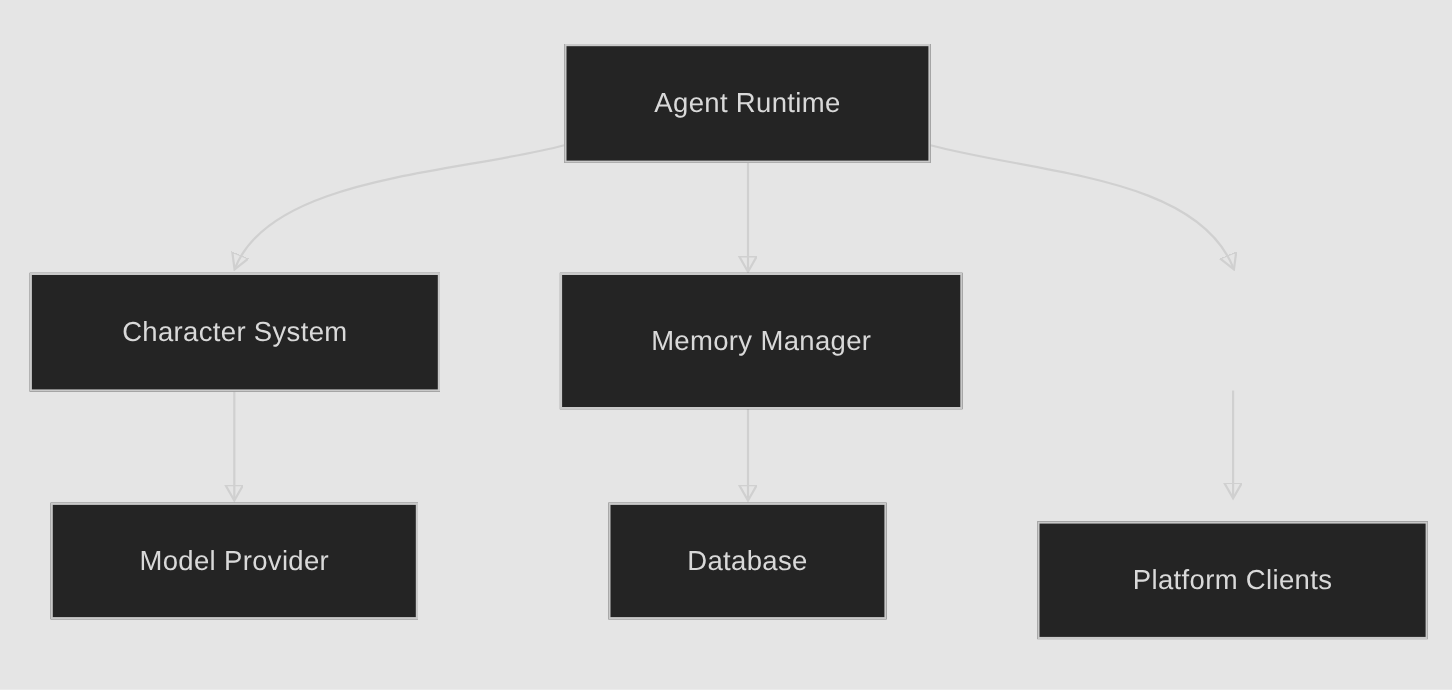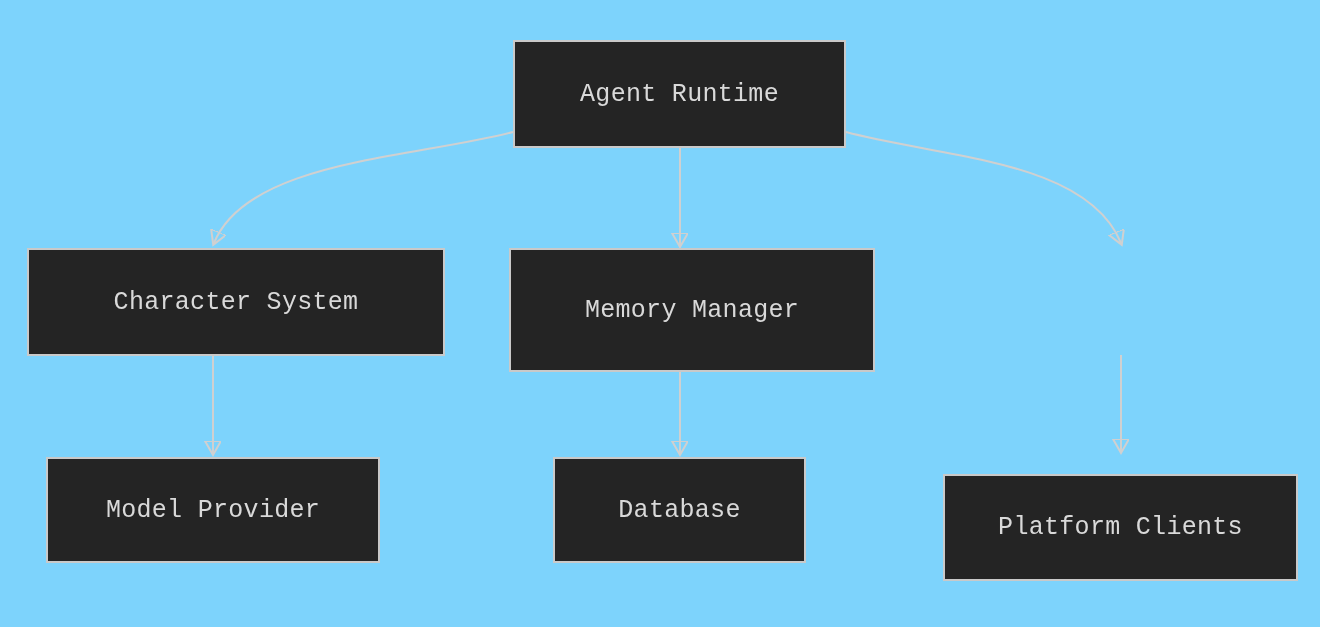--- a/index.html
+++ b/index.html
@@ -3,23 +3,23 @@
 <meta charset="utf-8">
 <style>
   html, body {
     margin: 0;
     padding: 0;
   }
   .canvas {
     position: relative;
     width: 1320px;
     height: 627px;
-    background: #7dd3fc;
+    background: #e5e5e5;
     overflow: hidden;
-    font-family: Liberation Mono, monospace;
+    font-family: Liberation Sans, sans-serif;
   }
   .edges {
     position: absolute;
     left: 0;
     top: 0;
     width: 1320px;
     height: 627px;
   }
   .edges path {
     fill: none;
@@ -34,21 +34,21 @@
     color: #d9d9d9;
     display: flex;
     align-items: center;
     justify-content: center;
     font-size: 25px;
     letter-spacing: 0.3px;
     white-space: nowrap;
   }
   
   .n-agent-runtime    { left: 513px; top: 40px;  width: 333px; height: 108px; }
-  .n-character-system { left: 27px;  top: 248px; width: 418px; height: 108px; }
+  .n-character-system { left: 27px;  top: 248px; width: 373px; height: 108px; }
   .n-memory-manager   { left: 497px; top: 248px; width: 366px; height: 124px; margin-left: 12px; }
   .n-action-system    { left: 959px; top: 248px; width: 326px; height: 107px; }
   .n-model-provider   { left: 46px;  top: 457px; width: 334px; height: 106px; }
   .n-database         { left: 553px; top: 457px; width: 253px; height: 106px; }
   .n-platform-clients { left: 943px; top: 455px; width: 355px; height: 107px; margin-top: 19px; }
 </style>
 </head>
 <body>
 
 <div class="canvas">

